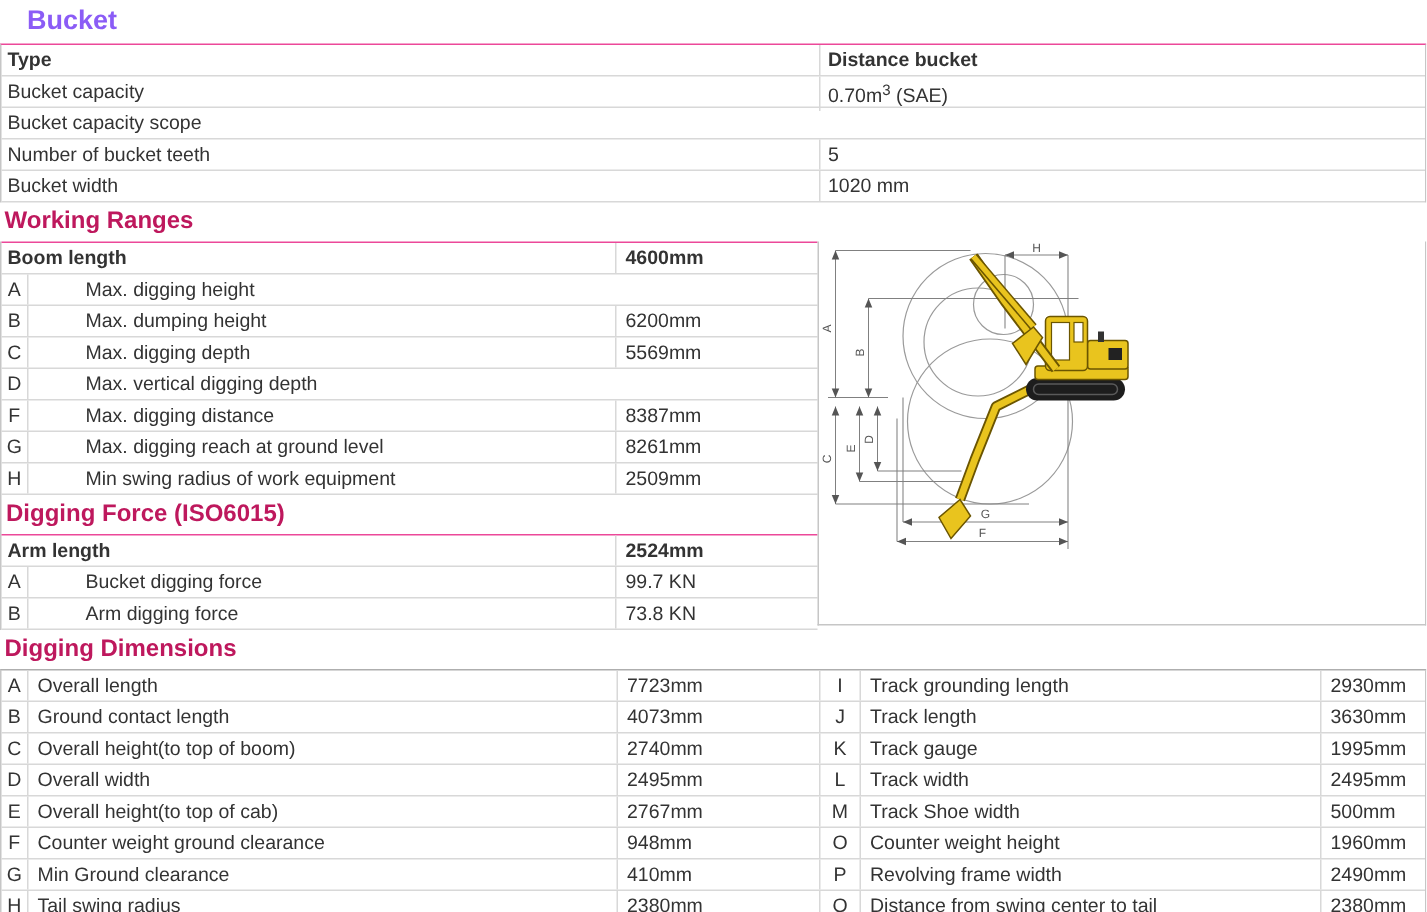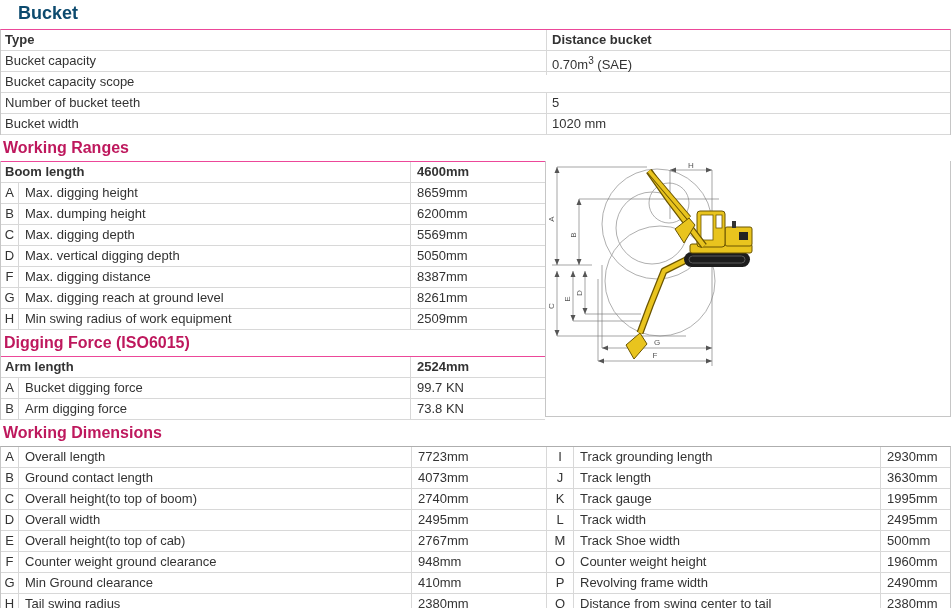--- a/index.html
+++ b/index.html
@@ -1,32 +1,32 @@
 <!DOCTYPE html>
 <html><head>
 <meta charset="utf-8">
 <style>
   * { box-sizing: border-box; margin: 0; padding: 0; }
   body { font-family: "Liberation Sans", sans-serif; background: #fff; }
   .page { width: 951px; height: 608px; background: #fff; overflow: hidden; color: #333; font-size: 13px; }
 
-  .h1 { color: #0c4a6e; font-size: 18px; font-weight: bold; padding: 3px 0 5px 18px; }
+  .h1 { color: #8b5cf6; font-size: 18px; font-weight: bold; padding: 3px 0 5px 18px; }
   .h2 { color: #be185d; font-size: 16px; font-weight: bold; padding: 4px 0 4px 3px; }
 
   .tbl { border-left: 1px solid #c6c6c6; border-right: 1px solid #c6c6c6; border-top: 1px solid #ec4899; }
   .trow { display: grid; height: 21px; line-height: 20px; border-bottom: 1px solid #d8d8d8; }
   .bold { font-weight: bold; }
 
   
   .t1 .trow { grid-template-columns: 545px 1fr; }
   .t1 .c-label { padding-left: 4px; }
   .t1 .c-value { border-left: 1px solid #d8d8d8; padding-left: 5px; }
 
   
-  .t3 .trow { grid-template-columns: 18px 1fr 135px; }
+  .t3 .trow { grid-template-columns: 18px 1fr 135px; gap: 32px; }
   .c-letter { text-align: center; border-right: 1px solid #d8d8d8; }
   .c-label { padding-left: 6px; white-space: nowrap; overflow: hidden; }
   .c-value { border-left: 1px solid #d8d8d8; padding-left: 6px; white-space: nowrap; }
   .t3 .hdr-label { grid-column: 1 / 3; padding-left: 4px; }
 
   .mid { display: flex; }
   .mid-left { width: 545px; border-left: 1px solid #c6c6c6; }
   .mid-left .tbl { border-left: none; border-right: none; }
   .diagram-cell { flex: 1; height: 256px; border-left: 1px solid #c6c6c6; border-right: 1px solid #c6c6c6; border-bottom: 1px solid #c6c6c6; position: relative; }
 
@@ -76,36 +76,34 @@
     <div class="mid-left">
       <div class="tbl t3">
         <div class="trow bold">
           <div class="hdr-label">Boom length</div>
           <div class="c-value">4600mm</div>
         </div>
         <div id="wr-rows">
             <div class="trow">
               <div class="c-letter">A</div>
               <div class="c-label">Max. digging height</div>
-              <div class="c-value">8659mm</div>
             </div>
             <div class="trow">
               <div class="c-letter">B</div>
               <div class="c-label">Max. dumping height</div>
               <div class="c-value">6200mm</div>
             </div>
             <div class="trow">
               <div class="c-letter">C</div>
               <div class="c-label">Max. digging depth</div>
               <div class="c-value">5569mm</div>
             </div>
             <div class="trow">
               <div class="c-letter">D</div>
               <div class="c-label">Max. vertical digging depth</div>
-              <div class="c-value">5050mm</div>
             </div>
             <div class="trow">
               <div class="c-letter">F</div>
               <div class="c-label">Max. digging distance</div>
               <div class="c-value">8387mm</div>
             </div>
             <div class="trow">
               <div class="c-letter">G</div>
               <div class="c-label">Max. digging reach at ground level</div>
               <div class="c-value">8261mm</div>
@@ -220,21 +218,21 @@
           <path d="M158,85 L124,40 L103,10" stroke="#6b5500" stroke-width="7" fill="none" stroke-linejoin="round"></path>
           <path d="M158,85 L124,40 L103,10" stroke="#e9c41e" stroke-width="4.5" fill="none" stroke-linejoin="round"></path>
           <path d="M103,10 L143,57" stroke="#6b5500" stroke-width="5.5" fill="none"></path>
           <path d="M103,10 L143,57" stroke="#e9c41e" stroke-width="3.5" fill="none"></path>
           <path d="M143,57 L149,64 L138,82 L129,68 Z" fill="#e9c41e" stroke="#6b5500" stroke-width="1"></path>
         </g>
       </svg>
     </div>
   </div>
 
-  <div class="h2">Working Dimensions</div>
+  <div class="h2">Digging Dimensions</div>
 
   <div class="od">
     <div class="od-half-l" id="od-left">
         <div class="trow">
           <div class="c-letter">A</div>
           <div class="c-label">Overall length</div>
           <div class="c-value">7723mm</div>
         </div>
         <div class="trow">
           <div class="c-letter">B</div>

